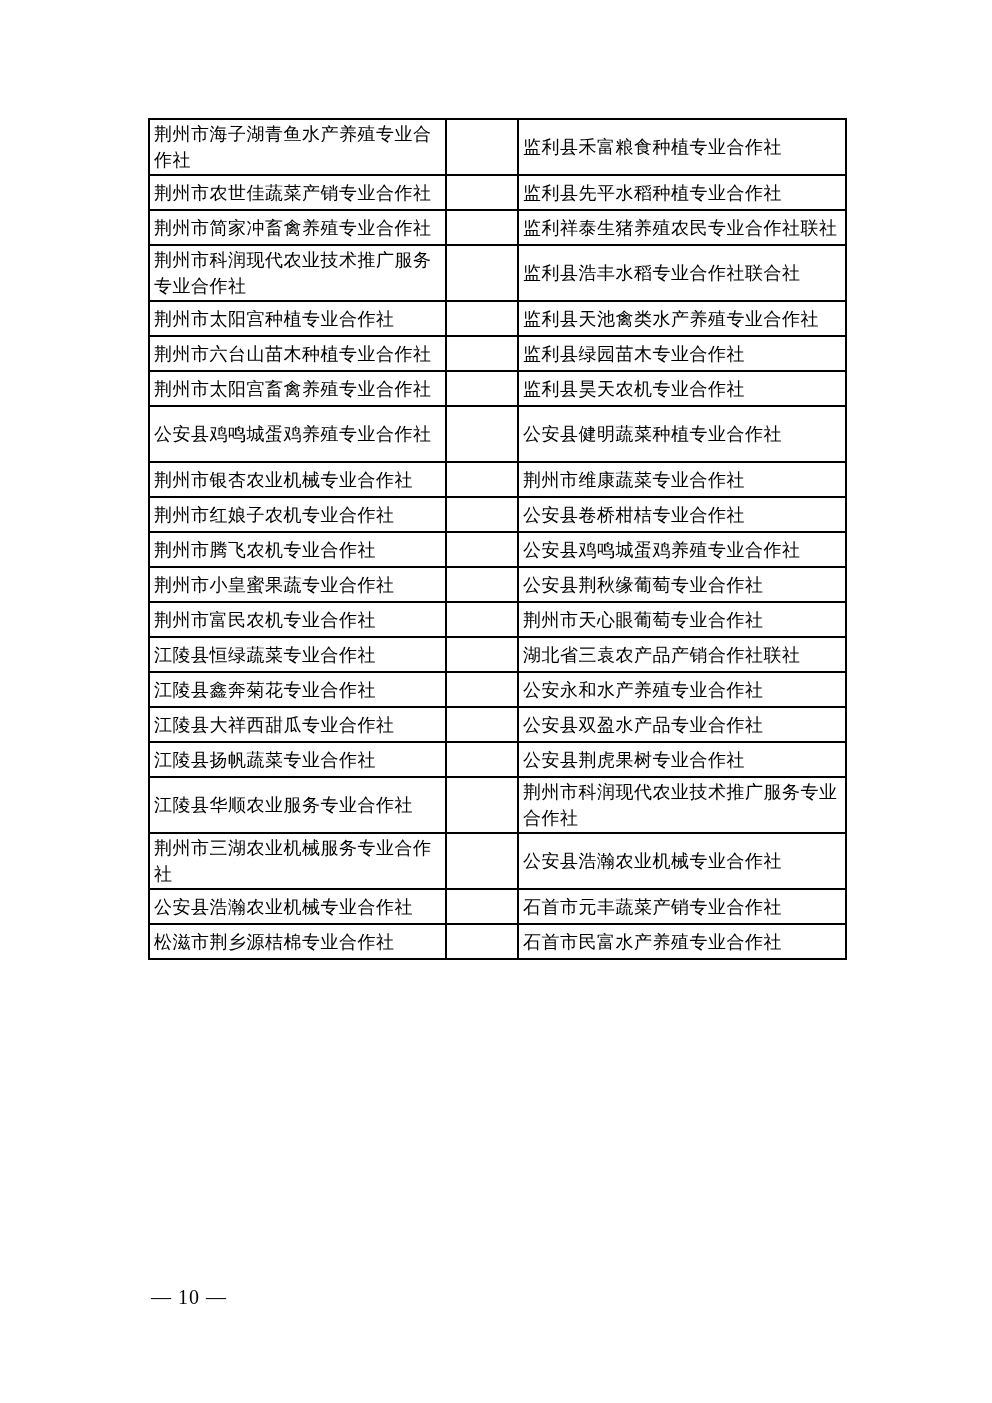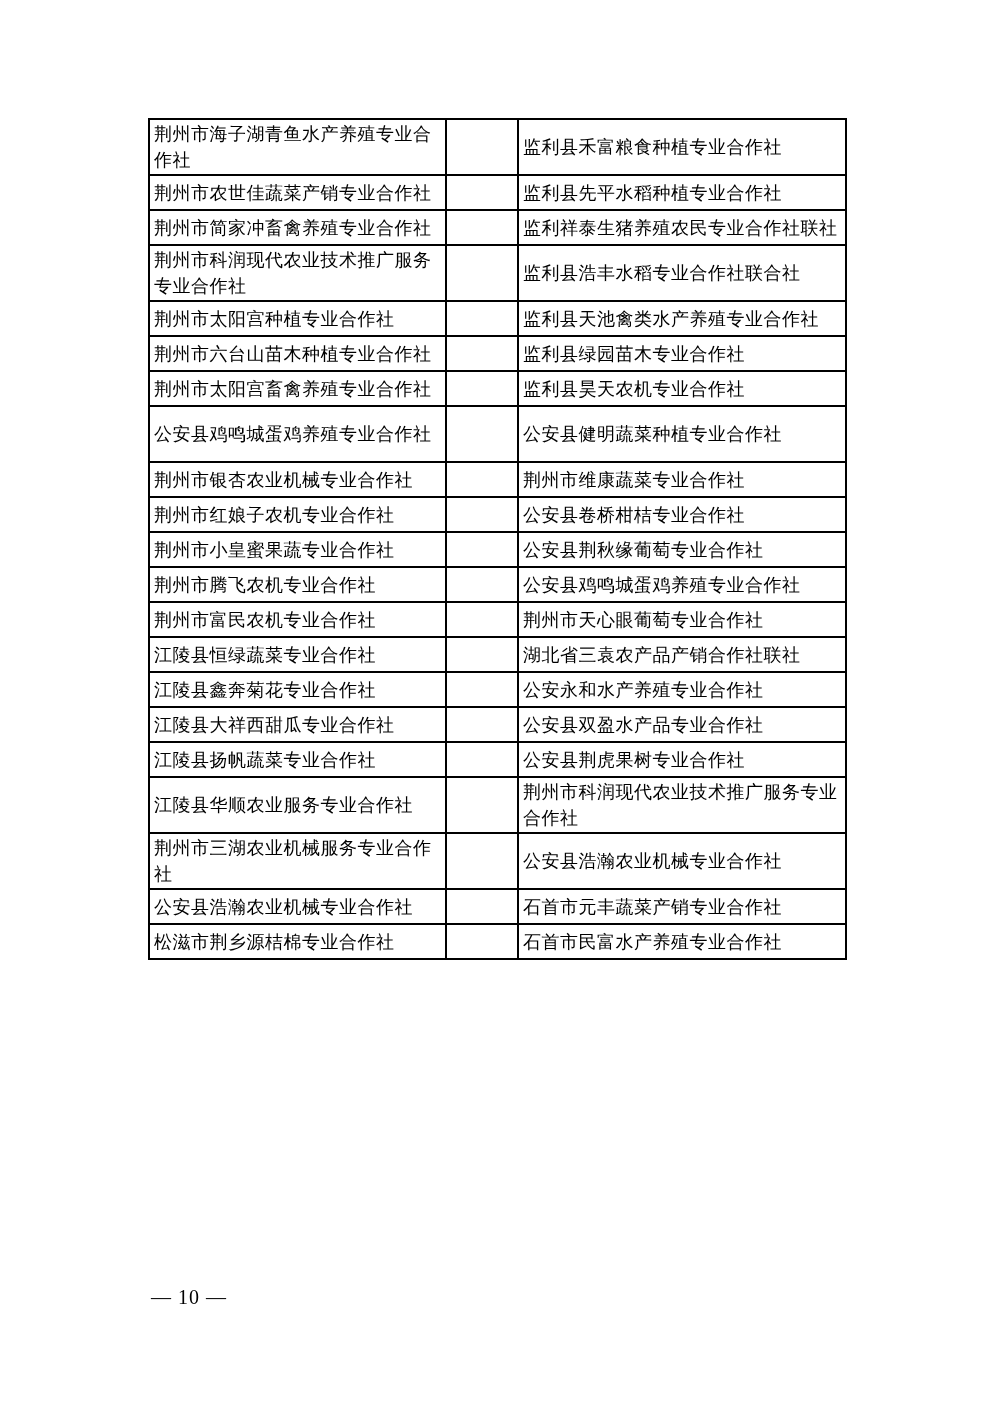--- a/index.html
+++ b/index.html
@@ -108,28 +108,28 @@
         <td>荆州市银杏农业机械专业合作社</td>
         <td></td>
         <td>荆州市维康蔬菜专业合作社</td>
       </tr>
       <tr class="r-s">
         <td>荆州市红娘子农机专业合作社</td>
         <td></td>
         <td>公安县卷桥柑桔专业合作社</td>
       </tr>
       <tr class="r-s">
+        <td>荆州市腾飞农机专业合作社</td>
+        <td></td>
+        <td>公安县鸡鸣城蛋鸡养殖专业合作社</td>
+      </tr>
+      <tr class="r-s">
         <td>荆州市小皇蜜果蔬专业合作社</td>
         <td></td>
         <td>公安县荆秋缘葡萄专业合作社</td>
-      </tr>
-      <tr class="r-s">
-        <td>荆州市腾飞农机专业合作社</td>
-        <td></td>
-        <td>公安县鸡鸣城蛋鸡养殖专业合作社</td>
       </tr>
       <tr class="r-s">
         <td>荆州市富民农机专业合作社</td>
         <td></td>
         <td>荆州市天心眼葡萄专业合作社</td>
       </tr>
       <tr class="r-s">
         <td>江陵县恒绿蔬菜专业合作社</td>
         <td></td>
         <td>湖北省三袁农产品产销合作社联社</td>

